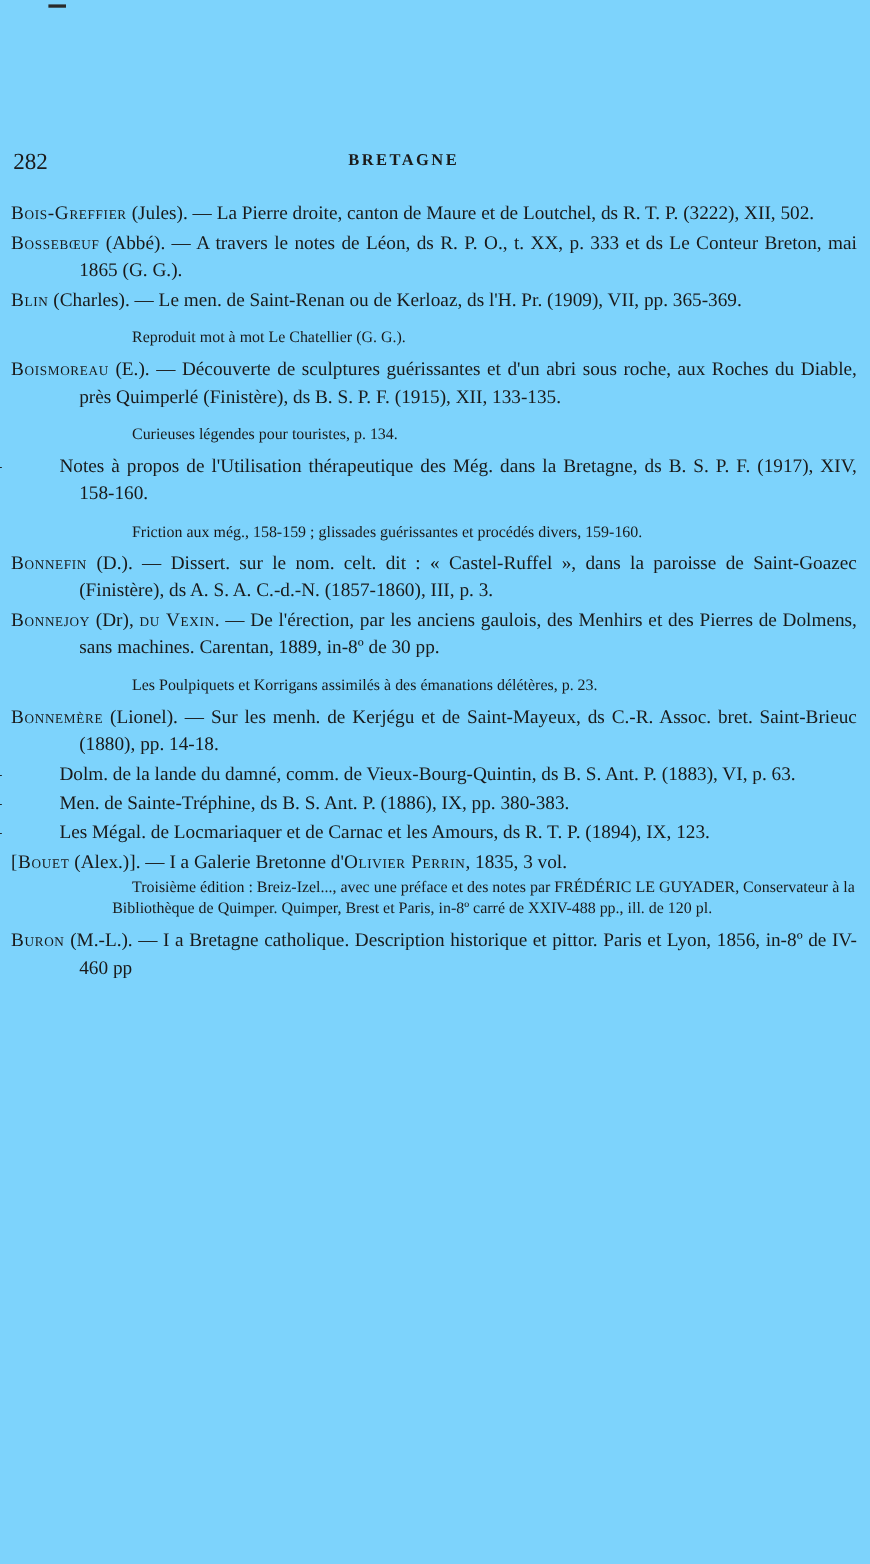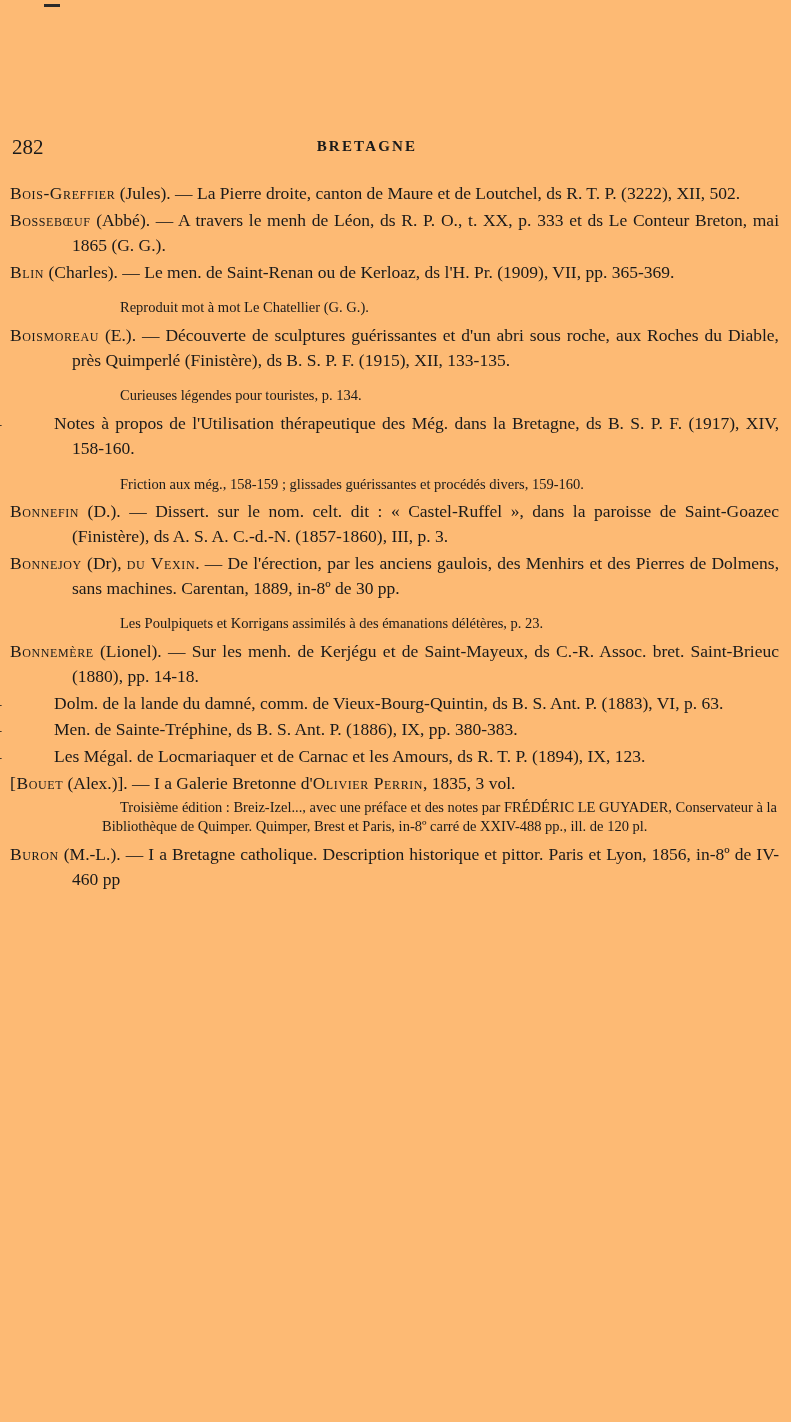--- a/index.html
+++ b/index.html
@@ -4,21 +4,21 @@
 <style>
   html, body {
     margin: 0;
     padding: 0;
     background: #ffffff;
   }
   .page {
     position: relative;
     width: 791px;
     height: 1422px;
-    background: #fdba74;
+    background: #7dd3fc;
     font-family: "Liberation Serif", serif;
     color: #1a1a1a;
     overflow: hidden;
   }
   .content {
     position: absolute;
     left: 0;
     top: 0;
     width: 791px;
   }
@@ -110,21 +110,21 @@
       <div class="running-head">BRETAGNE</div>
     </div>
 
     <div class="entries">
 
       <div class="entry">
         <span class="sc">Bois-Greffier</span><span> (Jules). — </span><span class="it">La Pierre droite, canton de Maure et de Loutchel,</span><span> ds </span><span class="it">R. T. P.</span><span> (3222), XII, 502.</span>
       </div>
 
       <div class="entry">
-        <span class="sc">Bossebœuf</span><span> (Abbé). — </span><span class="it">A travers le menh de Léon</span><span>, ds </span><span class="it">R. P. O.</span><span>, t. XX, p. 333 et ds </span><span class="it">Le Conteur Breton</span><span>, mai 1865 (G. G.).</span>
+        <span class="sc">Bossebœuf</span><span> (Abbé). — </span><span class="it">A travers le notes de Léon</span><span>, ds </span><span class="it">R. P. O.</span><span>, t. XX, p. 333 et ds </span><span class="it">Le Conteur Breton</span><span>, mai 1865 (G. G.).</span>
       </div>
 
       <div class="entry">
         <span class="sc">Blin</span><span> (Charles). — </span><span class="it">Le men. de Saint-Renan ou de Kerloaz</span><span>, ds l'</span><span class="it">H. Pr.</span><span> (1909), VII, pp. 365-369.</span>
       </div>
       <div class="note">Reproduit mot à mot Le Chatellier (G. G.).</div>
 
       <div class="entry">
         <span class="sc">Boismoreau</span><span> (E.). — </span><span class="it">Découverte de sculptures guérissantes et d'un abri sous roche, aux Roches du Diable, près Quimperlé (Finistère)</span><span>, ds </span><span class="it">B. S. P. F.</span><span> (1915), XII, 133-135.</span>
       </div>

